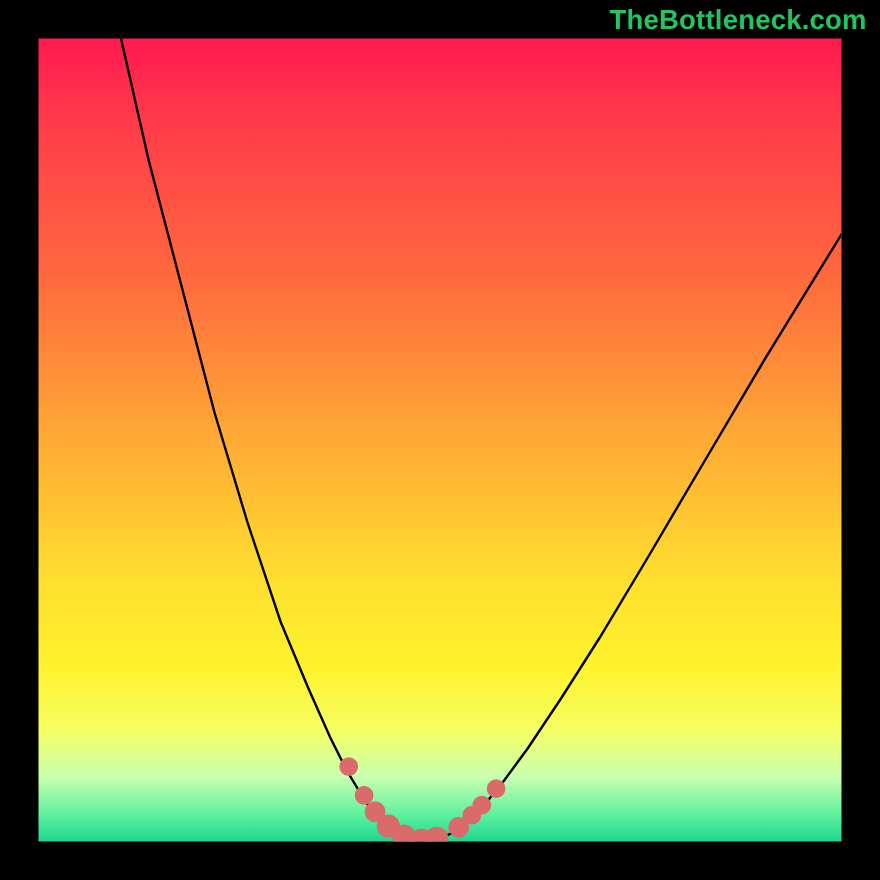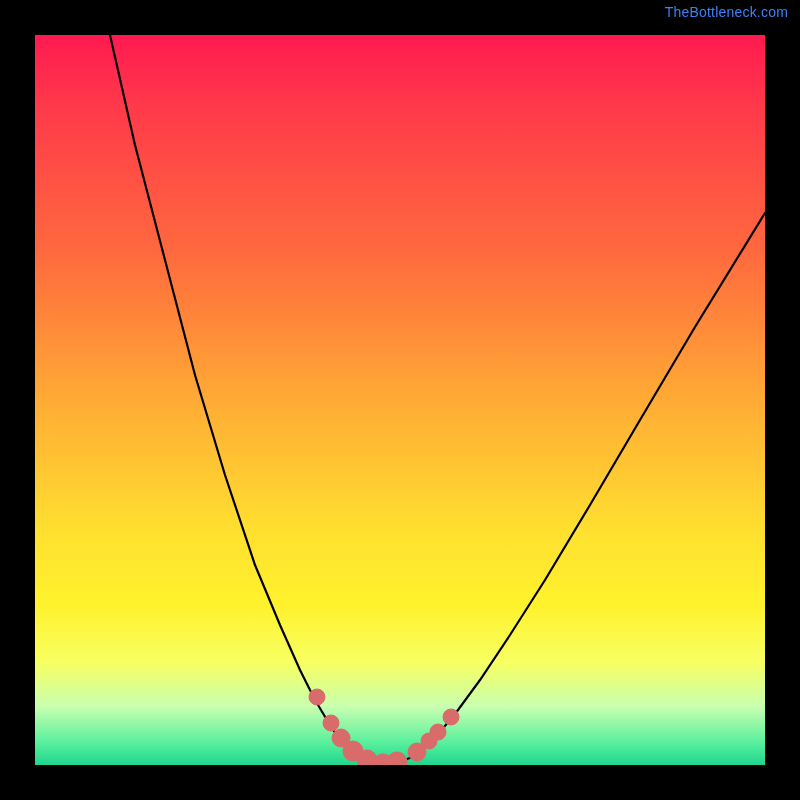--- a/index.html
+++ b/index.html
@@ -14,23 +14,23 @@
   .frame {
     position: relative;
     width: 800px;
     height: 800px;
     background: #000;
   }
   .attribution {
     position: absolute;
     top: 4px;
     right: 12px;
-    color: #3b82f6;
-    font-size: 14px;
-    font-weight: 400;
+    color: #22c55e;
+    font-size: 25px;
+    font-weight: 700;
     letter-spacing: 0.2px;
     z-index: 10;
   }
   .plot {
     position: absolute;
     left: 35px;
     top: 35px;
     width: 730px;
     height: 730px;
     

